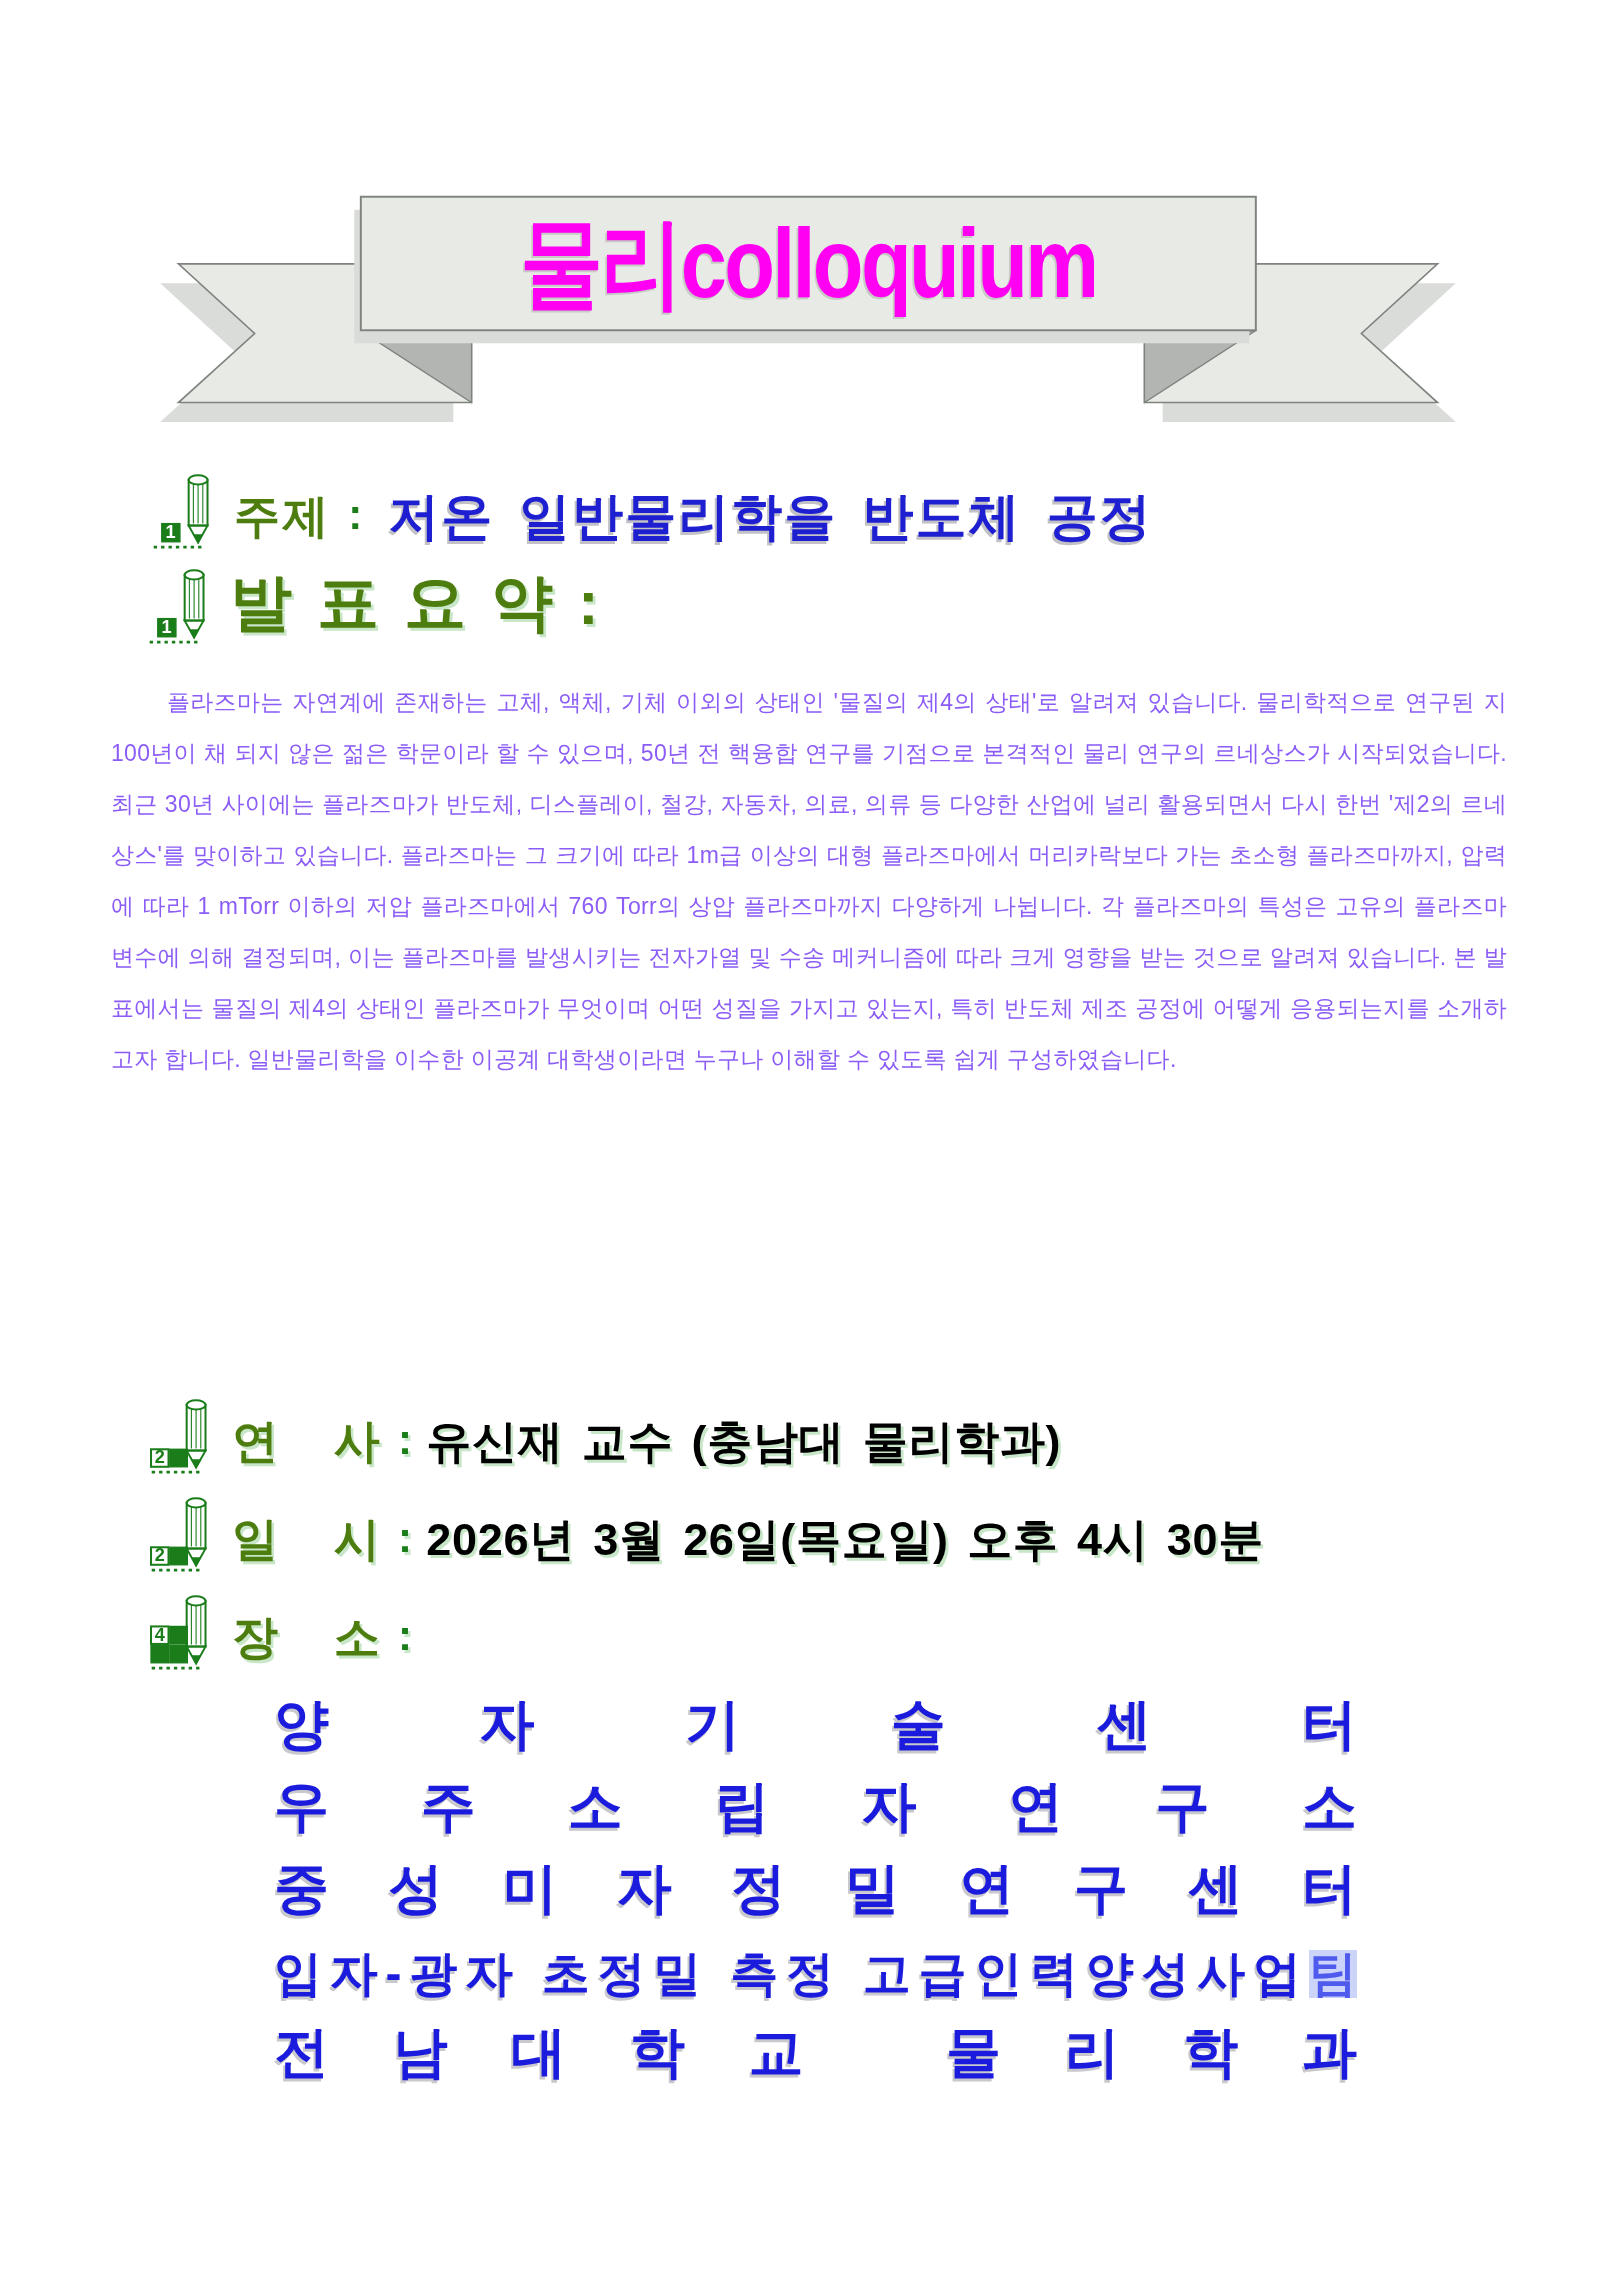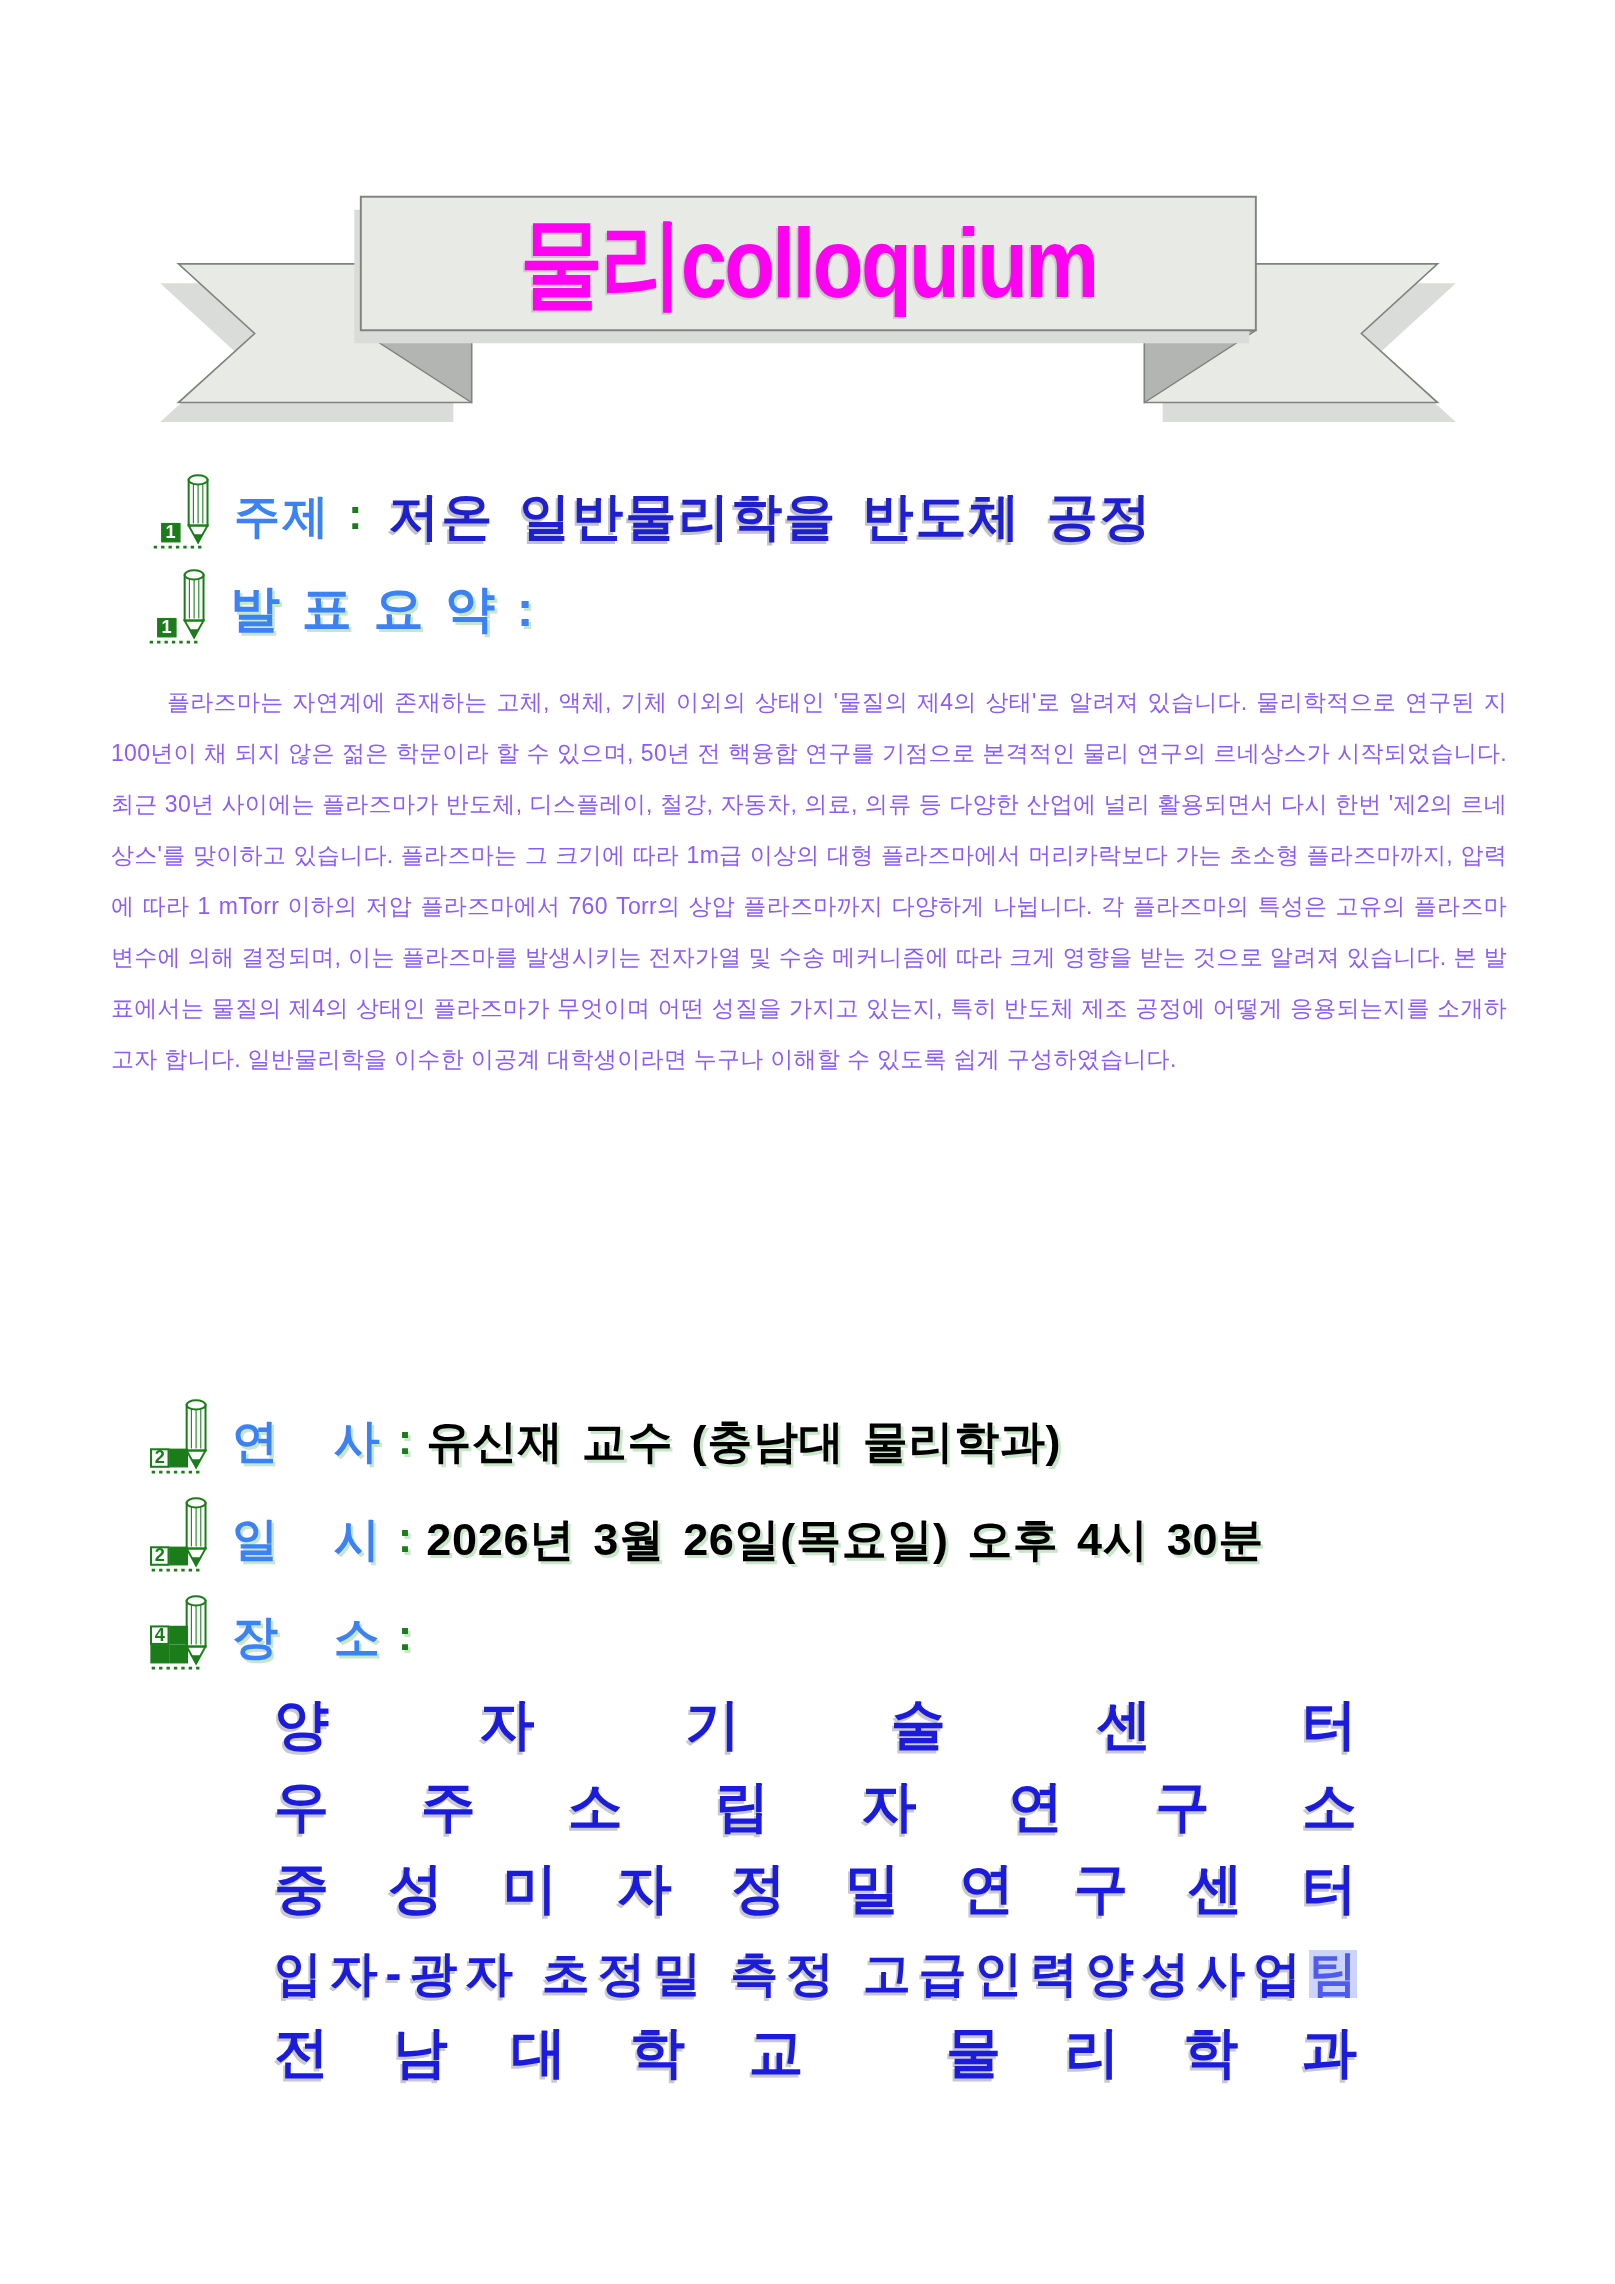--- a/index.html
+++ b/index.html
@@ -31,21 +31,21 @@
 
   .pencil { flex:0 0 auto; }
   .pencil .ol   { fill:#ffffff; stroke:#1a7d1a; stroke-width:3; }
   .pencil .fill { fill:#1a7d1a; stroke:#1a7d1a; stroke-width:2; }
   .pencil .hatch{ stroke:#1a7d1a; stroke-width:1.6; }
   .pencil .dots { stroke:#1a7d1a; stroke-width:4; stroke-dasharray:5 6; }
   .pencil .num  { font-family:"Liberation Sans",sans-serif; font-size:27px; font-weight:bold; fill:#1a7d1a; }
   .pencil .num.inv { fill:#ffffff; }
 
   .g-label {
-    color:#3b82f6; font-weight:bold; font-size:46px; line-height:1;
+    color:#4d7c0f; font-weight:bold; font-size:46px; line-height:1;
     margin:0 0 13px 9px; letter-spacing:1.3px;
     text-shadow:2.6px 3.3px 0 #c8e6c8;
   }
   .row-topic .g-label { text-shadow:none; letter-spacing:2.6px; }
   .g-sep {
     color:#1a7d1a; font-weight:bold; font-size:42px; line-height:1;
     margin:0 14.3px 15.6px 17px; text-shadow:2.6px 3.3px 0 #c8e6c8;
   }
   .row-topic .g-sep { text-shadow:none; }
   .spread-label {
@@ -129,21 +129,21 @@
       <rect class="ol" x="56" y="13" width="28" height="68"></rect>
       <line class="hatch" x1="63" y1="18" x2="63" y2="78"></line>
         <line class="hatch" x1="70" y1="18" x2="70" y2="78"></line>
         <line class="hatch" x1="77" y1="18" x2="77" y2="78"></line>
       <ellipse class="ol" cx="70" cy="13" rx="14" ry="7"></ellipse>
       <polygon class="ol" points="56,81 84,81 70,106"></polygon>
       <polygon class="fill" points="64,95 76,95 70,106"></polygon>
       <rect class="fill" x="16" y="78" width="27" height="27"></rect>
       <text class="num inv" x="29" y="100" text-anchor="middle">1</text>
     </svg>
-    <span class="g-label" style="font-size:50px; letter-spacing:3.9px;">발 표 요 약 :</span>
+    <span class="g-label" style="font-size:62px; letter-spacing:3.9px;">발 표 요 약 :</span>
   </div>
 
   <p class="abstract-body">플라즈마는 자연계에 존재하는 고체, 액체, 기체 이외의 상태인 '물질의 제4의 상태'로 알려져 있습니다. 물리학적으로 연구된 지 100년이 채 되지 않은 젊은 학문이라 할 수 있으며, 50년 전 핵융합 연구를 기점으로 본격적인 물리 연구의 르네상스가 시작되었습니다. 최근 30년 사이에는 플라즈마가 반도체, 디스플레이, 철강, 자동차, 의료, 의류 등 다양한 산업에 널리 활용되면서 다시 한번 '제2의 르네상스'를 맞이하고 있습니다. 플라즈마는 그 크기에 따라 1m급 이상의 대형 플라즈마에서 머리카락보다 가는 초소형 플라즈마까지, 압력에 따라 1 mTorr 이하의 저압 플라즈마에서 760 Torr의 상압 플라즈마까지 다양하게 나뉩니다. 각 플라즈마의 특성은 고유의 플라즈마 변수에 의해 결정되며, 이는 플라즈마를 발생시키는 전자가열 및 수송 메커니즘에 따라 크게 영향을 받는 것으로 알려져 있습니다. 본 발표에서는 물질의 제4의 상태인 플라즈마가 무엇이며 어떤 성질을 가지고 있는지, 특히 반도체 제조 공정에 어떻게 응용되는지를 소개하고자 합니다. 일반물리학을 이수한 이공계 대학생이라면 누구나 이해할 수 있도록 쉽게 구성하였습니다.</p>
 
   <div class="row row-speaker">
     <svg class="pencil" width="74" height="81" viewBox="0 0 110 120">
       <line class="dots" x1="4" y1="113" x2="78" y2="113"></line>
       <rect class="ol" x="56" y="13" width="28" height="68"></rect>
       <line class="hatch" x1="63" y1="18" x2="63" y2="78"></line>
         <line class="hatch" x1="70" y1="18" x2="70" y2="78"></line>

